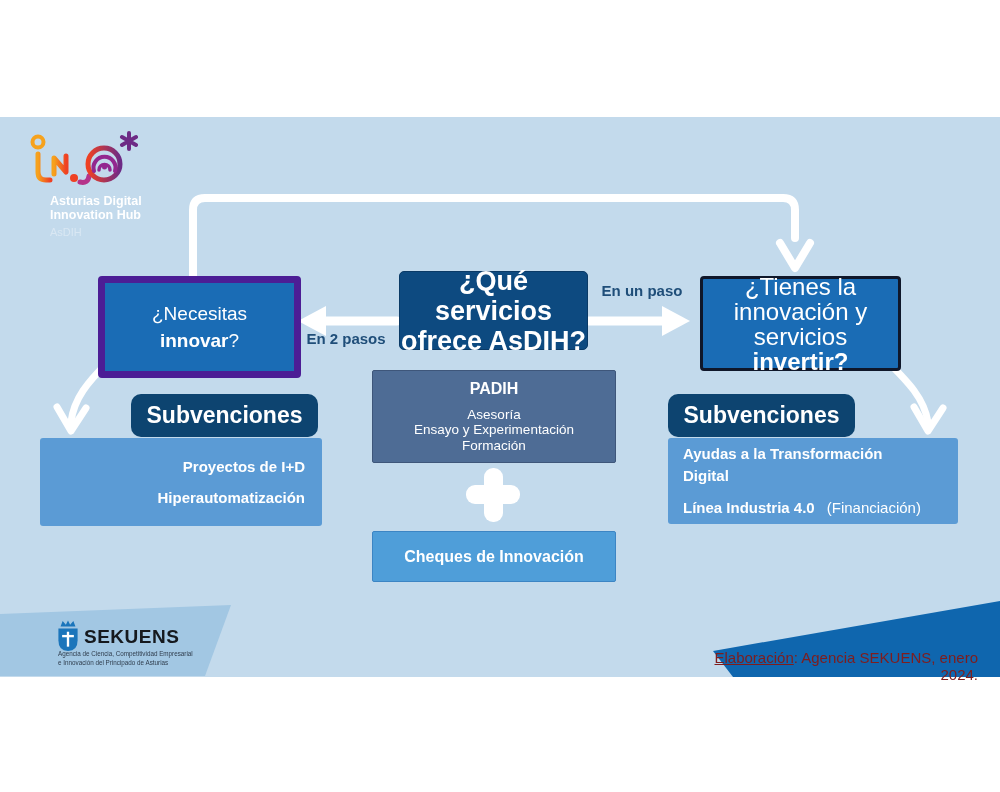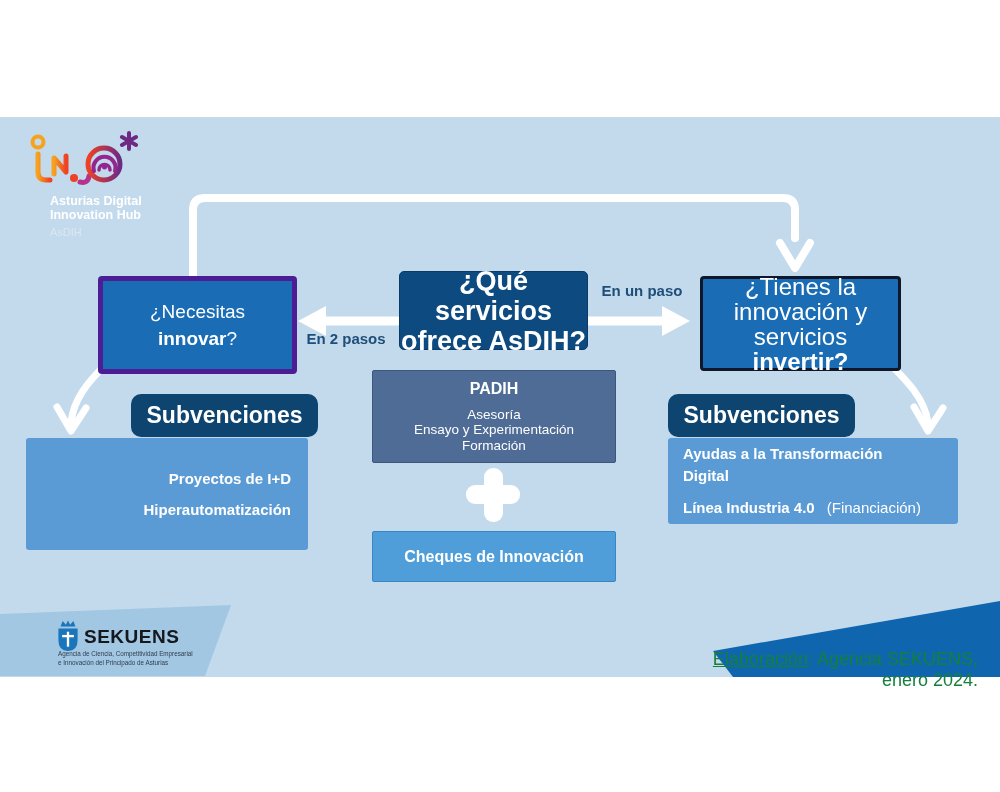--- a/index.html
+++ b/index.html
@@ -9,48 +9,48 @@
   }
   html,body{margin:0;padding:0;background:#fff;}
   .canvas{position:relative;width:1000px;height:792px;background:#fff;overflow:hidden;
           font-family:"Liberation Sans","DejaVu Sans",sans-serif;padding-left:12px;}
   .abs{position:absolute;}
   .band{left:0;top:117px;width:1000px;height:560px;background:var(--bg-band);z-index:0;}
   svg.layer{left:0;top:0;width:1000px;height:792px;z-index:1;pointer-events:none;}
   .z2{z-index:2;}
   .centertxt{display:flex;flex-direction:column;align-items:center;justify-content:center;text-align:center;}
   
-  .q-left{left:98px;top:276px;width:189px;height:88px;background:var(--box-blue);border:5px solid #4c1d95;border-radius:4px;font-size:19px;line-height:27px;color:#fff;text-align:center;}
+  .q-left{left:98px;top:276px;width:189px;height:88px;background:var(--box-blue);border:7px solid #4c1d95;border-radius:4px;font-size:19px;line-height:27px;color:#fff;text-align:center;}
   .q-center{left:399px;top:271px;width:187px;height:77px;background:var(--box-navy);border:1px solid #0a3a66;border-radius:5px;font-size:27px;line-height:30px;font-weight:bold;color:#fff;}
   .q-right{left:700px;top:276px;width:195px;height:89px;background:var(--box-blue);border:3px solid #0f172a;border-radius:4px;font-size:24px;line-height:25px;color:#fff;}
   .path-label{top:282px;width:96px;text-align:center;font-weight:bold;font-size:15px;color:var(--label-blue);}
   .lbl-left{left:298px;margin-top:48px;} .lbl-right{left:594px;}
   
   .padih{left:372px;top:370px;width:242px;height:91px;background:var(--box-slate);border:1px solid #3e567a;border-radius:2px;color:#fff;}
   .padih-title{font-weight:bold;font-size:16px;margin-bottom:9px;}
   .padih-item{font-size:13.5px;line-height:15.5px;}
   .plusbar{background:#fff;border-radius:9px;}
   .cheques{left:372px;top:531px;width:242px;height:49px;background:var(--box-sky);border:1px solid #3c85c4;border-radius:2px;font-weight:bold;font-size:16px;color:#fff;}
   
   .hdr{width:187px;height:43px;background:var(--header-navy);border-radius:10px;font-weight:bold;font-size:23px;color:#fff;z-index:3;}
   .hdr-left{left:131px;top:394px;} .hdr-right{left:668px;top:394px;}
   .content{background:var(--box-light);border-radius:3px;color:#fff;font-weight:bold;font-size:15px;z-index:2;display:flex;flex-direction:column;justify-content:center;}
-  .c-left{left:26px;top:438px;width:282px;height:112px;text-align:right;padding-right:17px;box-sizing:border-box;gap:14px;}
+  .c-left{left:40px;top:438px;width:282px;height:88px;text-align:right;padding-right:17px;box-sizing:border-box;gap:14px;}
   .c-right{left:668px;top:438px;width:290px;height:86px;text-align:left;padding-left:15px;box-sizing:border-box;}
   .c-right .p1{line-height:22px;margin:0 0 10px 0;}
   .c-right .p2{line-height:22px;margin:0;}
   .note{font-weight:normal;margin-left:12px;}
   
   .logo-mark{left:26px;top:130px;}
   .logo-text{left:50px;top:194px;color:#fff;font-weight:bold;font-size:12.5px;line-height:14px;}
   .logo-acro{color:#d9e7f3;font-weight:normal;font-size:11px;margin-top:3px;}
   
   .sek-name{left:84px;top:626px;font-weight:bold;font-size:19px;letter-spacing:.5px;color:#15191e;z-index:2;}
   .sek-tag{left:58px;top:650px;font-size:6.3px;line-height:8.5px;color:#2f3d4d;z-index:2;}
-  .credit{left:700px;top:649px;width:278px;text-align:right;font-size:18px;color:#15803d;z-index:2;}
+  .credit{left:700px;top:649px;width:278px;text-align:right;font-size:15px;color:#7f1d1d;z-index:2;}
   .credit .u{text-decoration:underline;}
 </style>
 </head>
 <body>
 
 <div class="canvas">
 
   <div class="abs band"></div>
 
   <svg class="abs layer" viewBox="0 0 1000 792">

